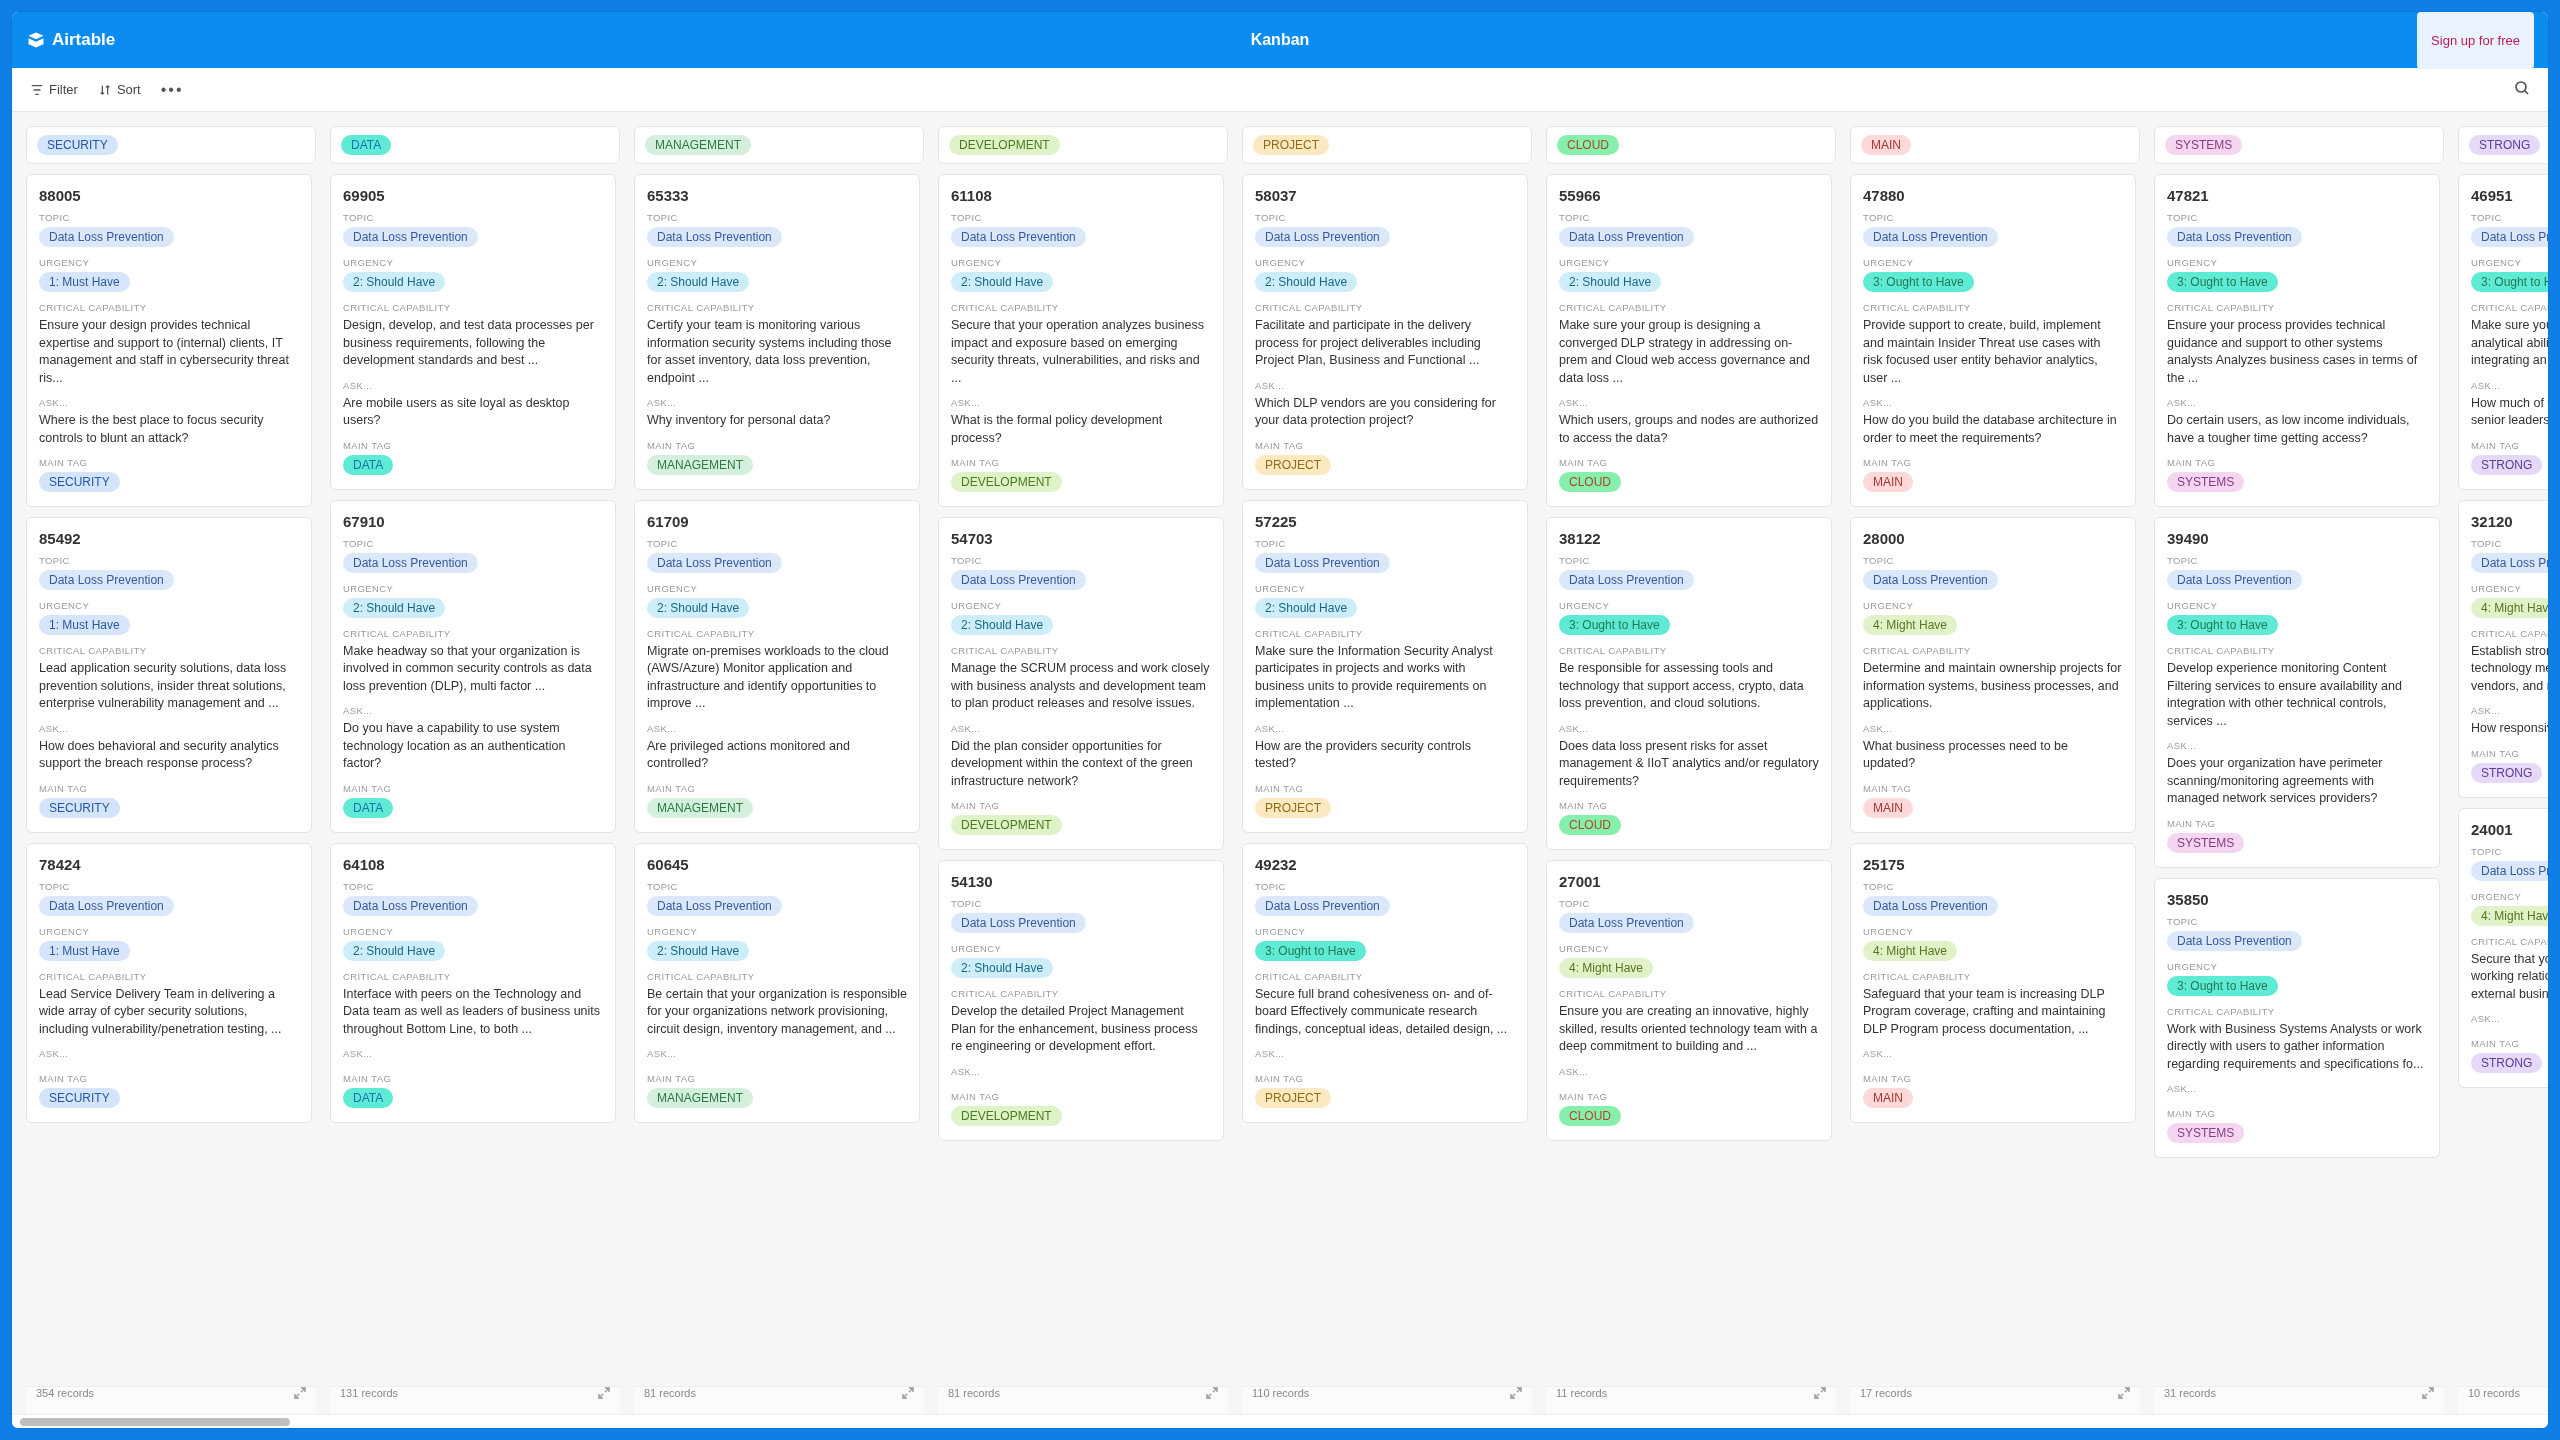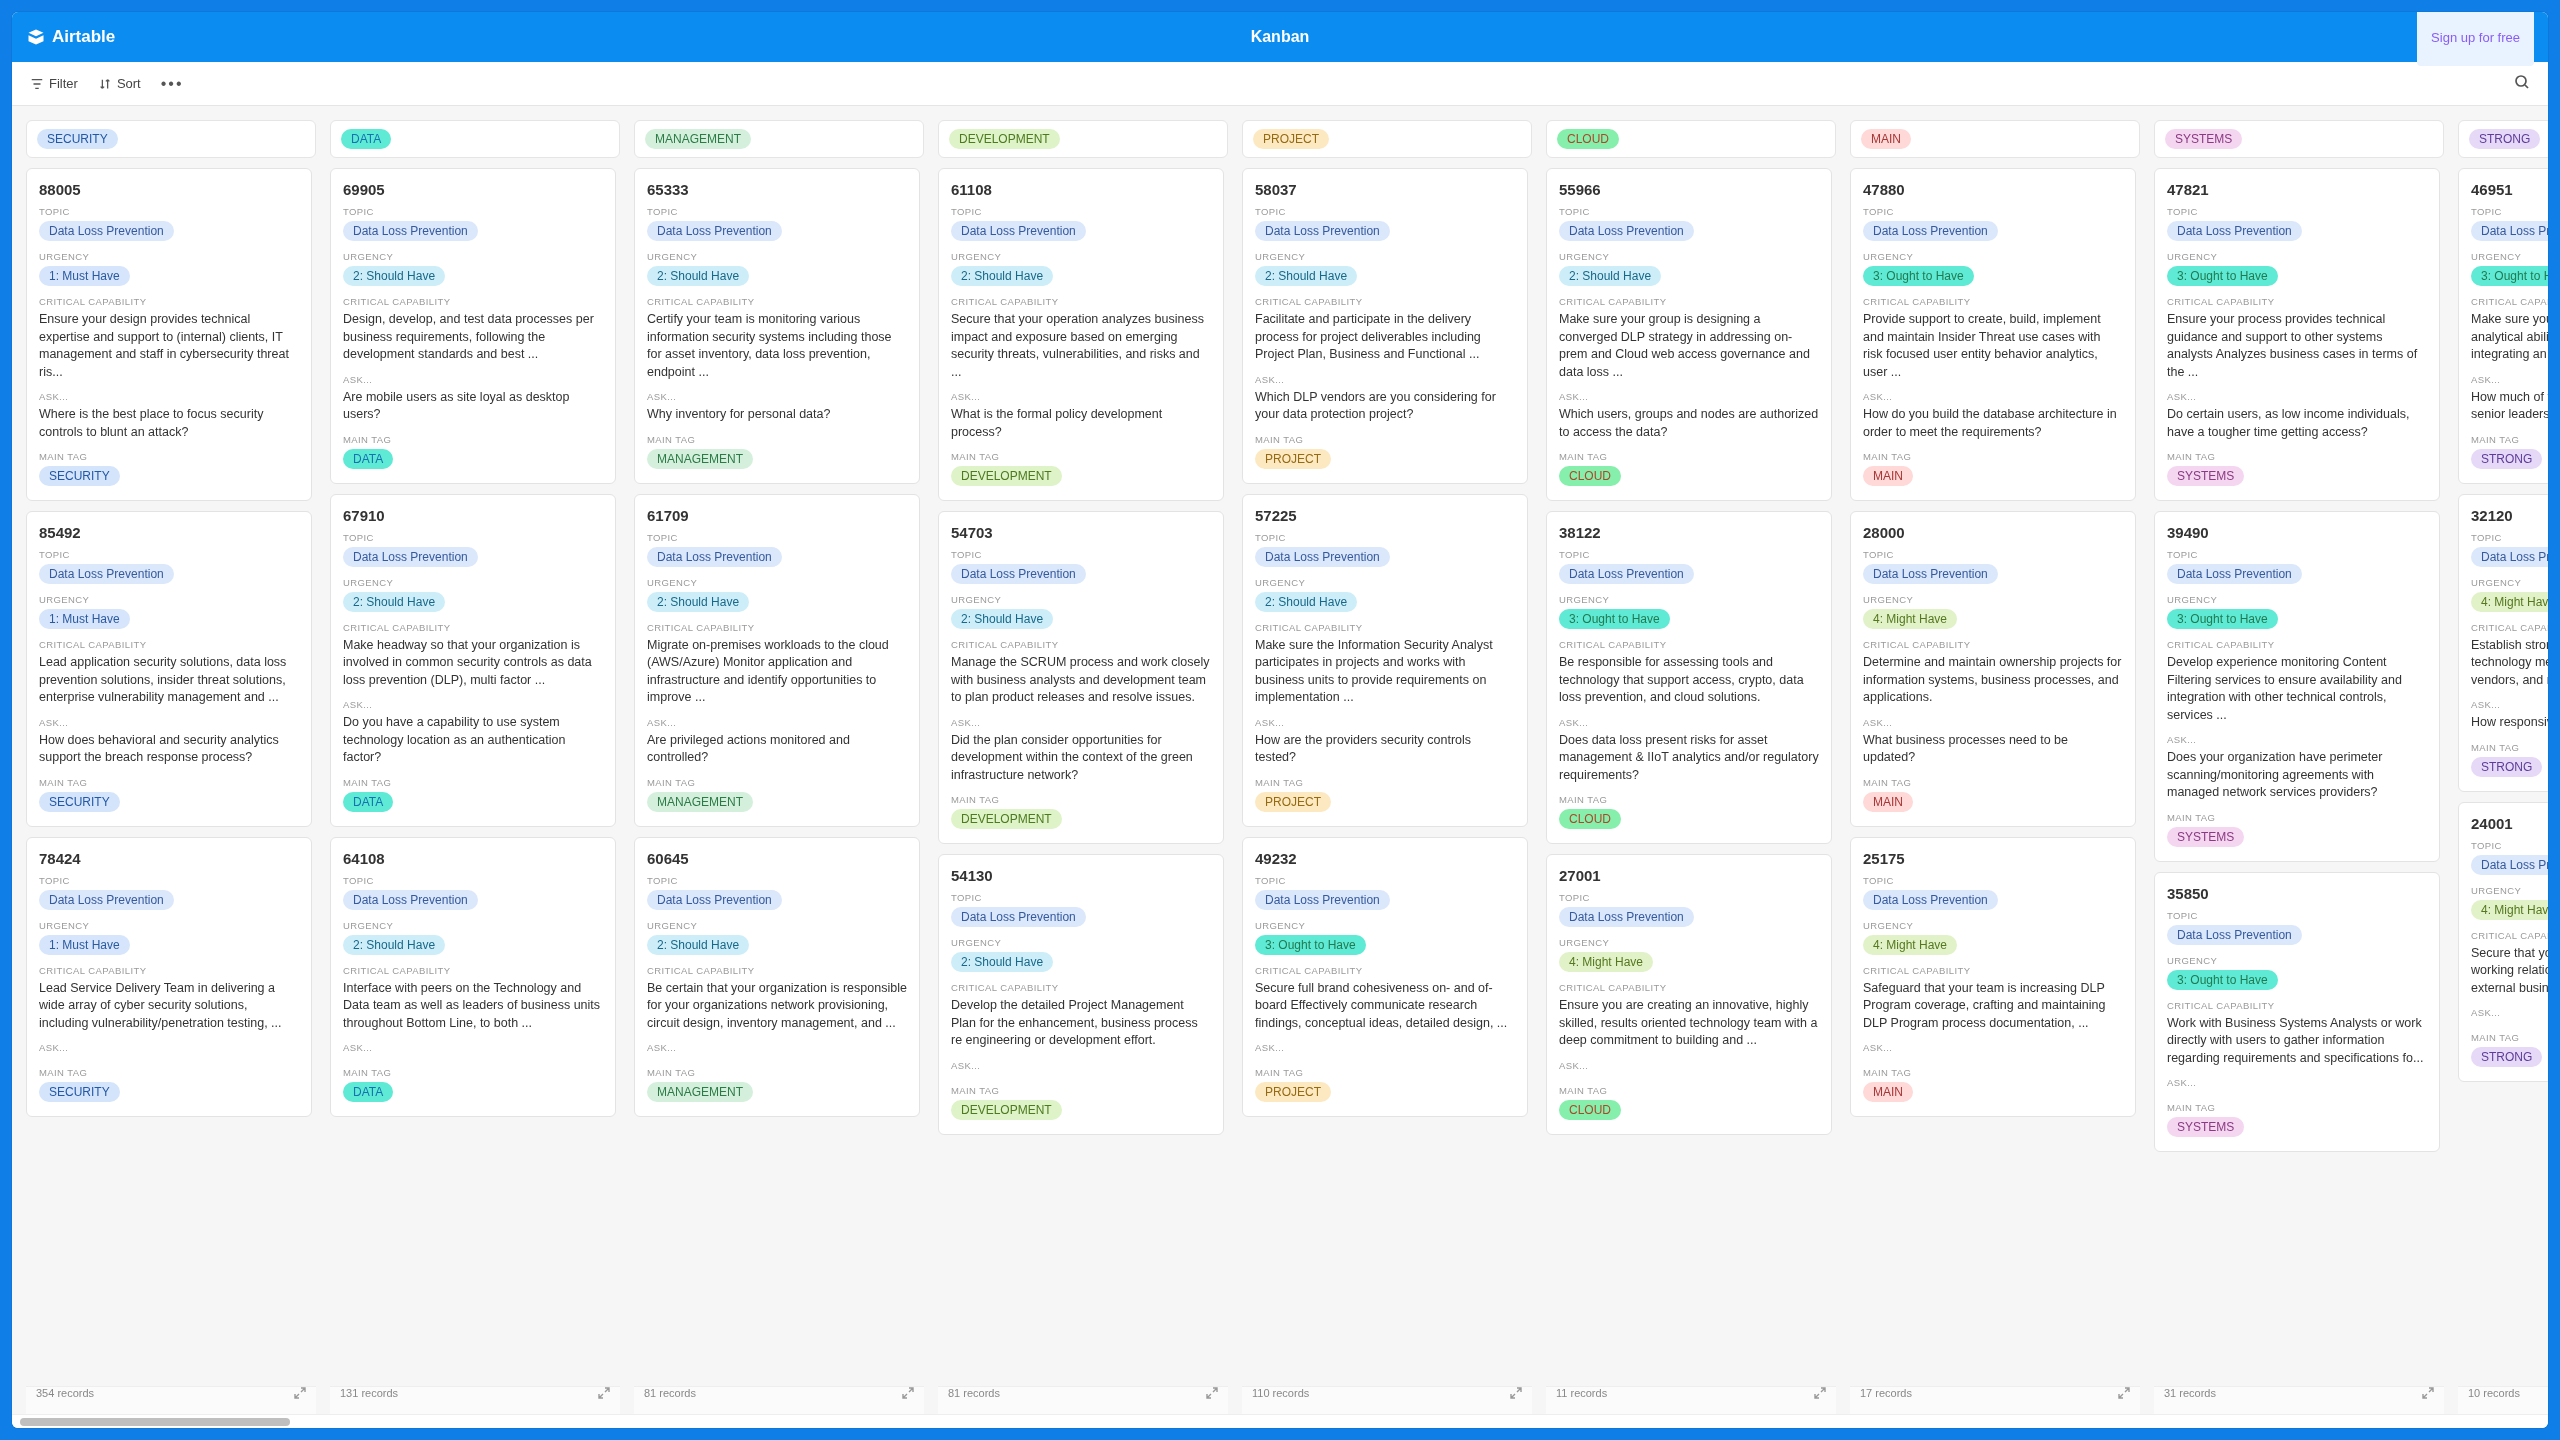--- a/index.html
+++ b/index.html
@@ -1,22 +1,22 @@
 <!DOCTYPE html>
 <html><head>
 <meta charset="utf-8">
 <style>
 *{box-sizing:border-box;margin:0;padding:0}
 html,body{width:2560px;height:1440px;overflow:hidden;font-family:-apple-system,BlinkMacSystemFont,"Segoe UI",Helvetica,Arial,sans-serif;font-size:13px;color:#333;background:#0f7ee6}
 .frame{position:absolute;inset:12px;background:#fff;border-radius:6px;display:flex;flex-direction:column;overflow:hidden;box-shadow:0 0 0 1px rgba(0,0,0,.05)}
-.topbar{height:50px;background:#0a8cf0;color:#fff;display:flex;align-items:center;padding:0 14px;position:relative}
+.topbar{height:56px;background:#0a8cf0;color:#fff;display:flex;align-items:center;padding:0 14px;position:relative}
 .logo{display:flex;align-items:center;gap:6px;font-weight:600;font-size:17px}
 .logo svg{width:20px;height:20px}
 .title{position:absolute;left:50%;transform:translateX(-50%);font-weight:600;font-size:16px}
-.signup{margin-left:auto;background:#e8f3ff;color:#8b5cf6;border:none;border-radius:4px;padding:21px 14px;font-size:13px;font-weight:500;cursor:pointer}
+.signup{margin-left:auto;background:#e8f3ff;color:#be185d;border:none;border-radius:4px;padding:21px 14px;font-size:13px;font-weight:500;cursor:pointer}
 .toolbar{height:44px;background:#fff;border-bottom:1px solid #e5e5e5;display:flex;align-items:center;padding:0 18px;gap:20px;color:#555}
 .tbtn{display:flex;align-items:center;gap:5px;color:#444;font-size:13px;cursor:pointer}
 .tbtn svg{width:14px;height:14px}
 .dots{font-size:16px;letter-spacing:2px;cursor:pointer}
 .search{margin-left:auto;cursor:pointer;color:#555}
 .board{flex:1;background:#f6f6f6;overflow:auto;padding:14px 14px 0;display:flex;gap:14px;align-items:flex-start}
 .col{width:290px;flex:0 0 290px;display:flex;flex-direction:column;height:100%}
 .colhead{background:#fff;border:1px solid #e5e5e5;border-radius:6px;padding:8px 10px;margin-bottom:10px}
 .pill{display:inline-block;padding:3px 10px;border-radius:10px;font-size:12px;font-weight:500}
 .cards{flex:1;overflow-y:auto;padding-right:4px}

